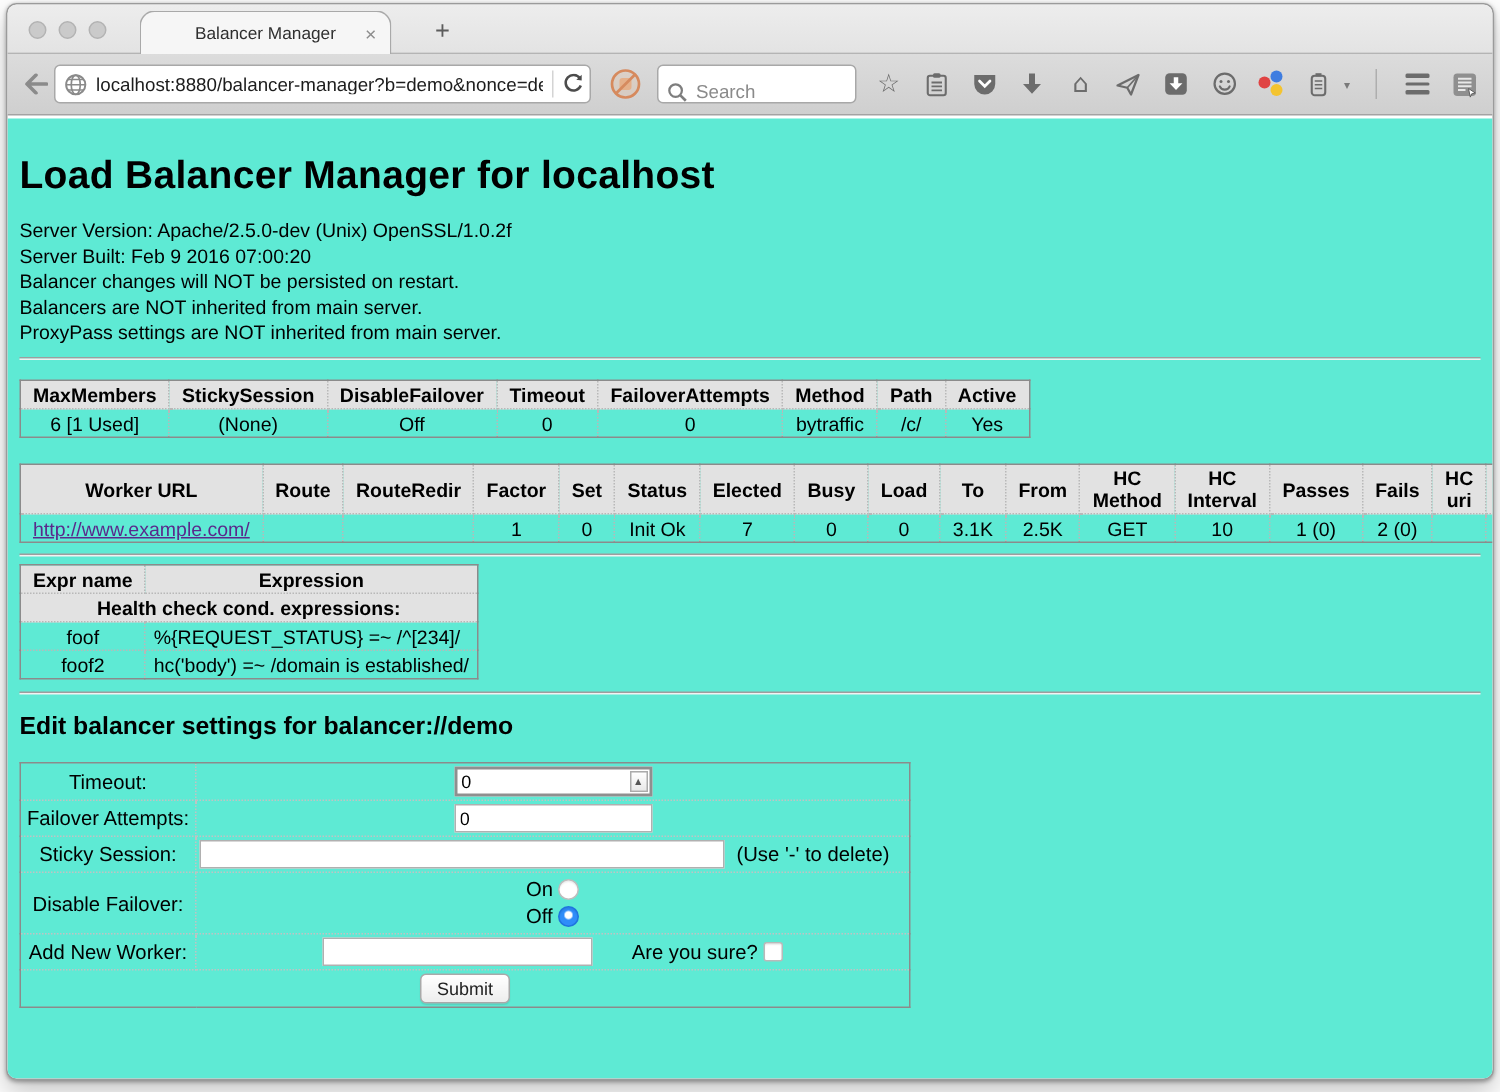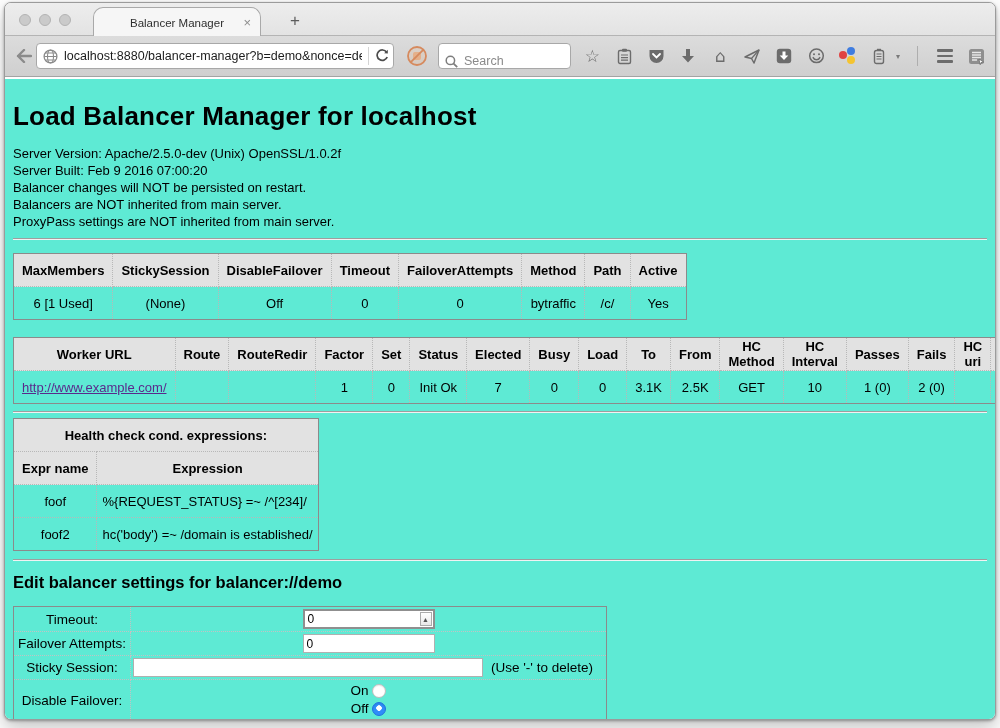--- a/index.html
+++ b/index.html
@@ -56,21 +56,21 @@
   .content { position:absolute; top:76px; left:0; right:0; bottom:0; background:#5eead4;
              padding:0 8px; color:#000; font-size:13px; overflow:hidden; }
   h1.pagetitle { margin-top:22px; font-size:26px; font-weight:bold; letter-spacing:.2px; }
   .serverinfo { margin-top:13px; line-height:17px; font-size:13px; }
   hr.rule { border:none; border-top:1px solid #9e9e9e; border-bottom:1px solid #f2f2f2; margin:8px 0; }
   h3.sect { font-size:16.5px; font-weight:bold; margin:10px 0 0 0; }
   h3.sect a, a.wlink { color:#5a2a8c; text-decoration:underline; }
 
   table.grid { border-collapse:collapse; border:1px solid #8b8b8b; margin-top:13px;
                font-size:13px; text-align:center; }
-  table.grid th, table.grid td { border:1px dotted #b8b8b8; padding:1px 8px; height:33px; }
+  table.grid th, table.grid td { border:1px dotted #b8b8b8; padding:1px 8px; height:19px; }
   table.grid th { background:#e2e2e2; font-weight:bold; }
   table.grid td.lft { text-align:left; }
 
   table.hc { margin-top:5px; }
   table.hc td { padding:1px 5px; }
 
   
   table.form { border-collapse:collapse; border:1px solid #8b8b8b; width:594px; margin-top:14px;
                font-size:13.5px; }
   table.form td { border:1px dotted #c2c2c2; padding:2px 2px; }
@@ -326,25 +326,25 @@
         <td>foof2</td>
       </tr>
     </tbody>
       </table>
 
     <hr class="rule" style="margin-top:7px;margin-bottom:0">
 
     <table class="grid hc">
       <tbody>
           <tr>
-        <th colspan="2">Health check cond. expressions:</th>
-      </tr>
-      <tr>
         <th>Expr name</th>
         <th>Expression</th>
+      </tr>
+      <tr>
+        <th colspan="2">Health check cond. expressions:</th>
       </tr>
       <tr>
         <td>foof</td>
         <td class="lft">%{REQUEST_STATUS} =~ /^[234]/</td>
       </tr>
       <tr>
         <td>foof2</td>
         <td class="lft">hc('body') =~ /domain is established/</td>
       </tr>
     </tbody>

